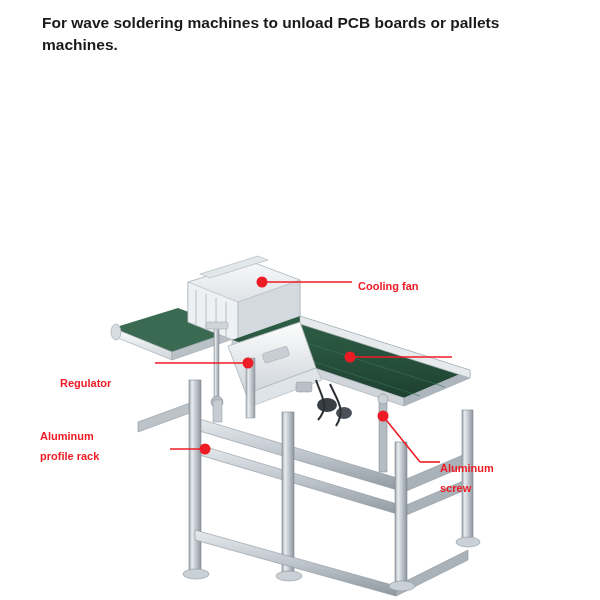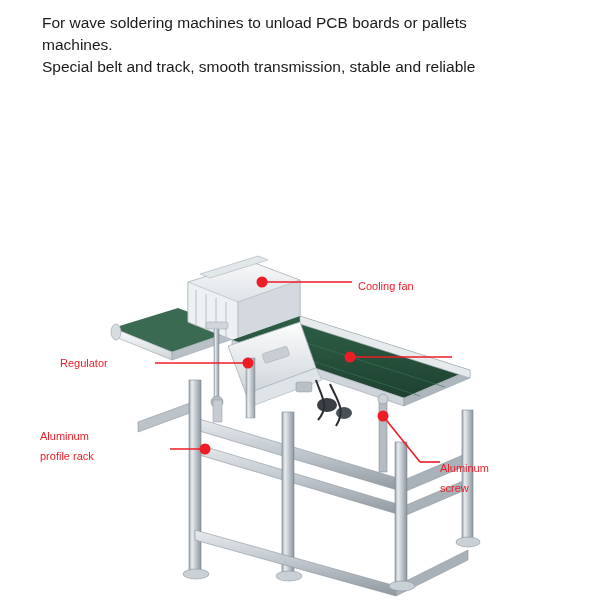--- a/index.html
+++ b/index.html
@@ -10,20 +10,21 @@
     width: 600px;
     height: 600px;
     background: #ffffff;
     font-family: "Liberation Sans", sans-serif;
     overflow: hidden;
   }
   #page {
     position: relative;
     width: 496px;
     height: 600px;
+    font-weight: bold;
   }
 
   
   #description {
     position: absolute;
     left: 42px;
     top: 12px;
     width: 530px;
     font-size: 15.5px;
     line-height: 22px;
@@ -51,35 +52,34 @@
     color: #ee1c25;
     font-size: 11px;
     line-height: 20px;
     white-space: pre-line;
   }
   .callout.right  { text-align: left; }
   .callout.left   { text-align: right; }
 
   #label-cooling-fan   { left: 358px; top: 276px; }
   #label-anti-static   { left: 452px; top: 342px; width: 120px; text-align: right;}
-  #label-regulator     { left: 60px;  top: 353px; }
+  #label-regulator     { left: 60px;  top: 373px; }
   #label-aluminum      { left: 40px;  top: 426px; width: 125px; text-align: left; }
   #label-lifting-screw { left: 440px; top: 458px; }
 
   
 </style>
 </head>
 <body>
 
 <div id="page">
 
   <div id="description">
     <p>For wave soldering machines to unload PCB boards or pallets</p>
     <p>machines.</p>
-    <p>Special belt and track, smooth transmission, stable and reliable</p>
   </div>
 
   <div id="illustration">
     <svg width="600" height="370" viewBox="0 0 600 370" xmlns="http://www.w3.org/2000/svg">
       <defs>
         <linearGradient id="alumV" x1="0" y1="0" x2="1" y2="0">
           <stop offset="0%" stop-color="#9aa3ab"></stop>
           <stop offset="25%" stop-color="#e9edf0"></stop>
           <stop offset="55%" stop-color="#c3cad1"></stop>
           <stop offset="100%" stop-color="#8d959d"></stop>

